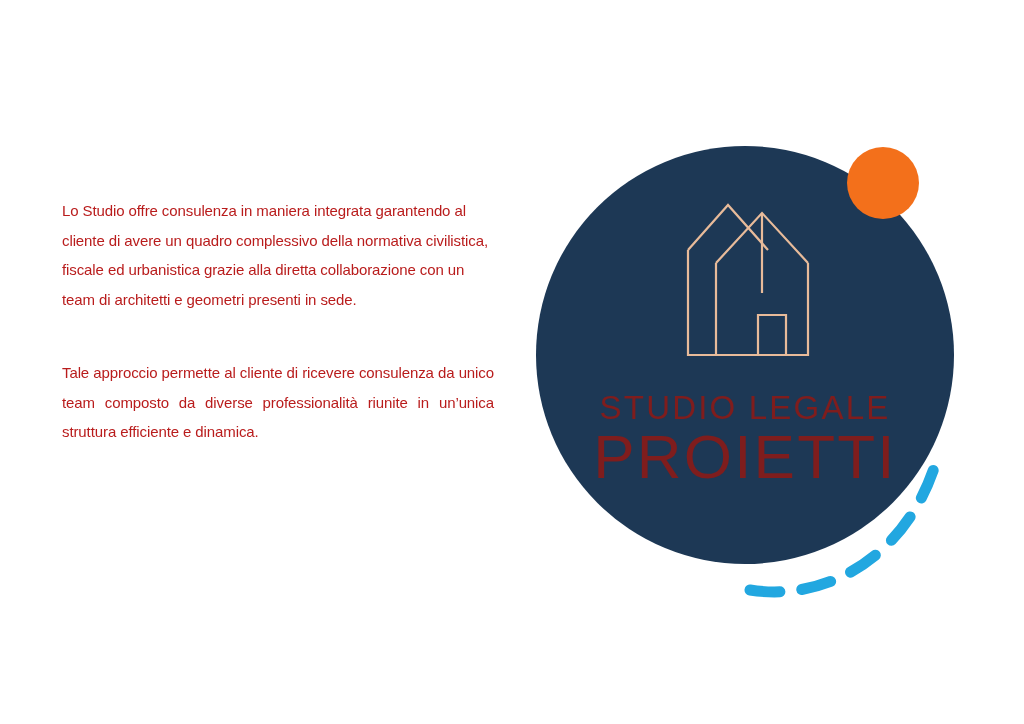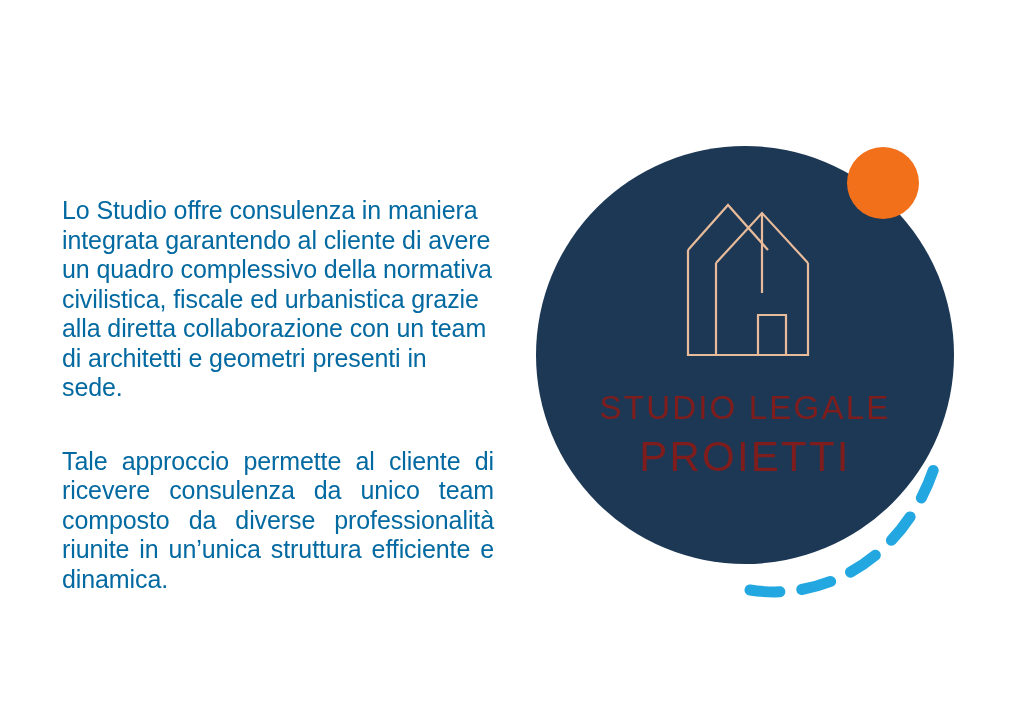--- a/index.html
+++ b/index.html
@@ -16,22 +16,22 @@
   }
 
   
   .text-column {
     position: absolute;
     left: 62px;
     top: 196px;
     width: 432px;
   }
   .para {
-    color: #0369a1;
-    font-size: 25px;
+    color: #b91c1c;
+    font-size: 15px;
     line-height: 29.5px;
     letter-spacing: -0.1px;
     margin: 0;
   }
   .para.first {
     text-align: left;
   }
   .para.second {
     text-align: justify;
     margin-top: 44px;
@@ -88,21 +88,21 @@
     text-align: center;
     color: #7f1d1d;
   }
   .logo-line1 {
     font-size: 33px;
     letter-spacing: 2.2px;
     line-height: 40px;
     font-weight: 400;
   }
   .logo-line2 {
-    font-size: 42px;
+    font-size: 62px;
     letter-spacing: 2.2px;
     line-height: 56px;
     font-weight: 400;
     margin-top: 1px;
   }
 </style>
 </head>
 <body>
 
 <div class="text-column">

